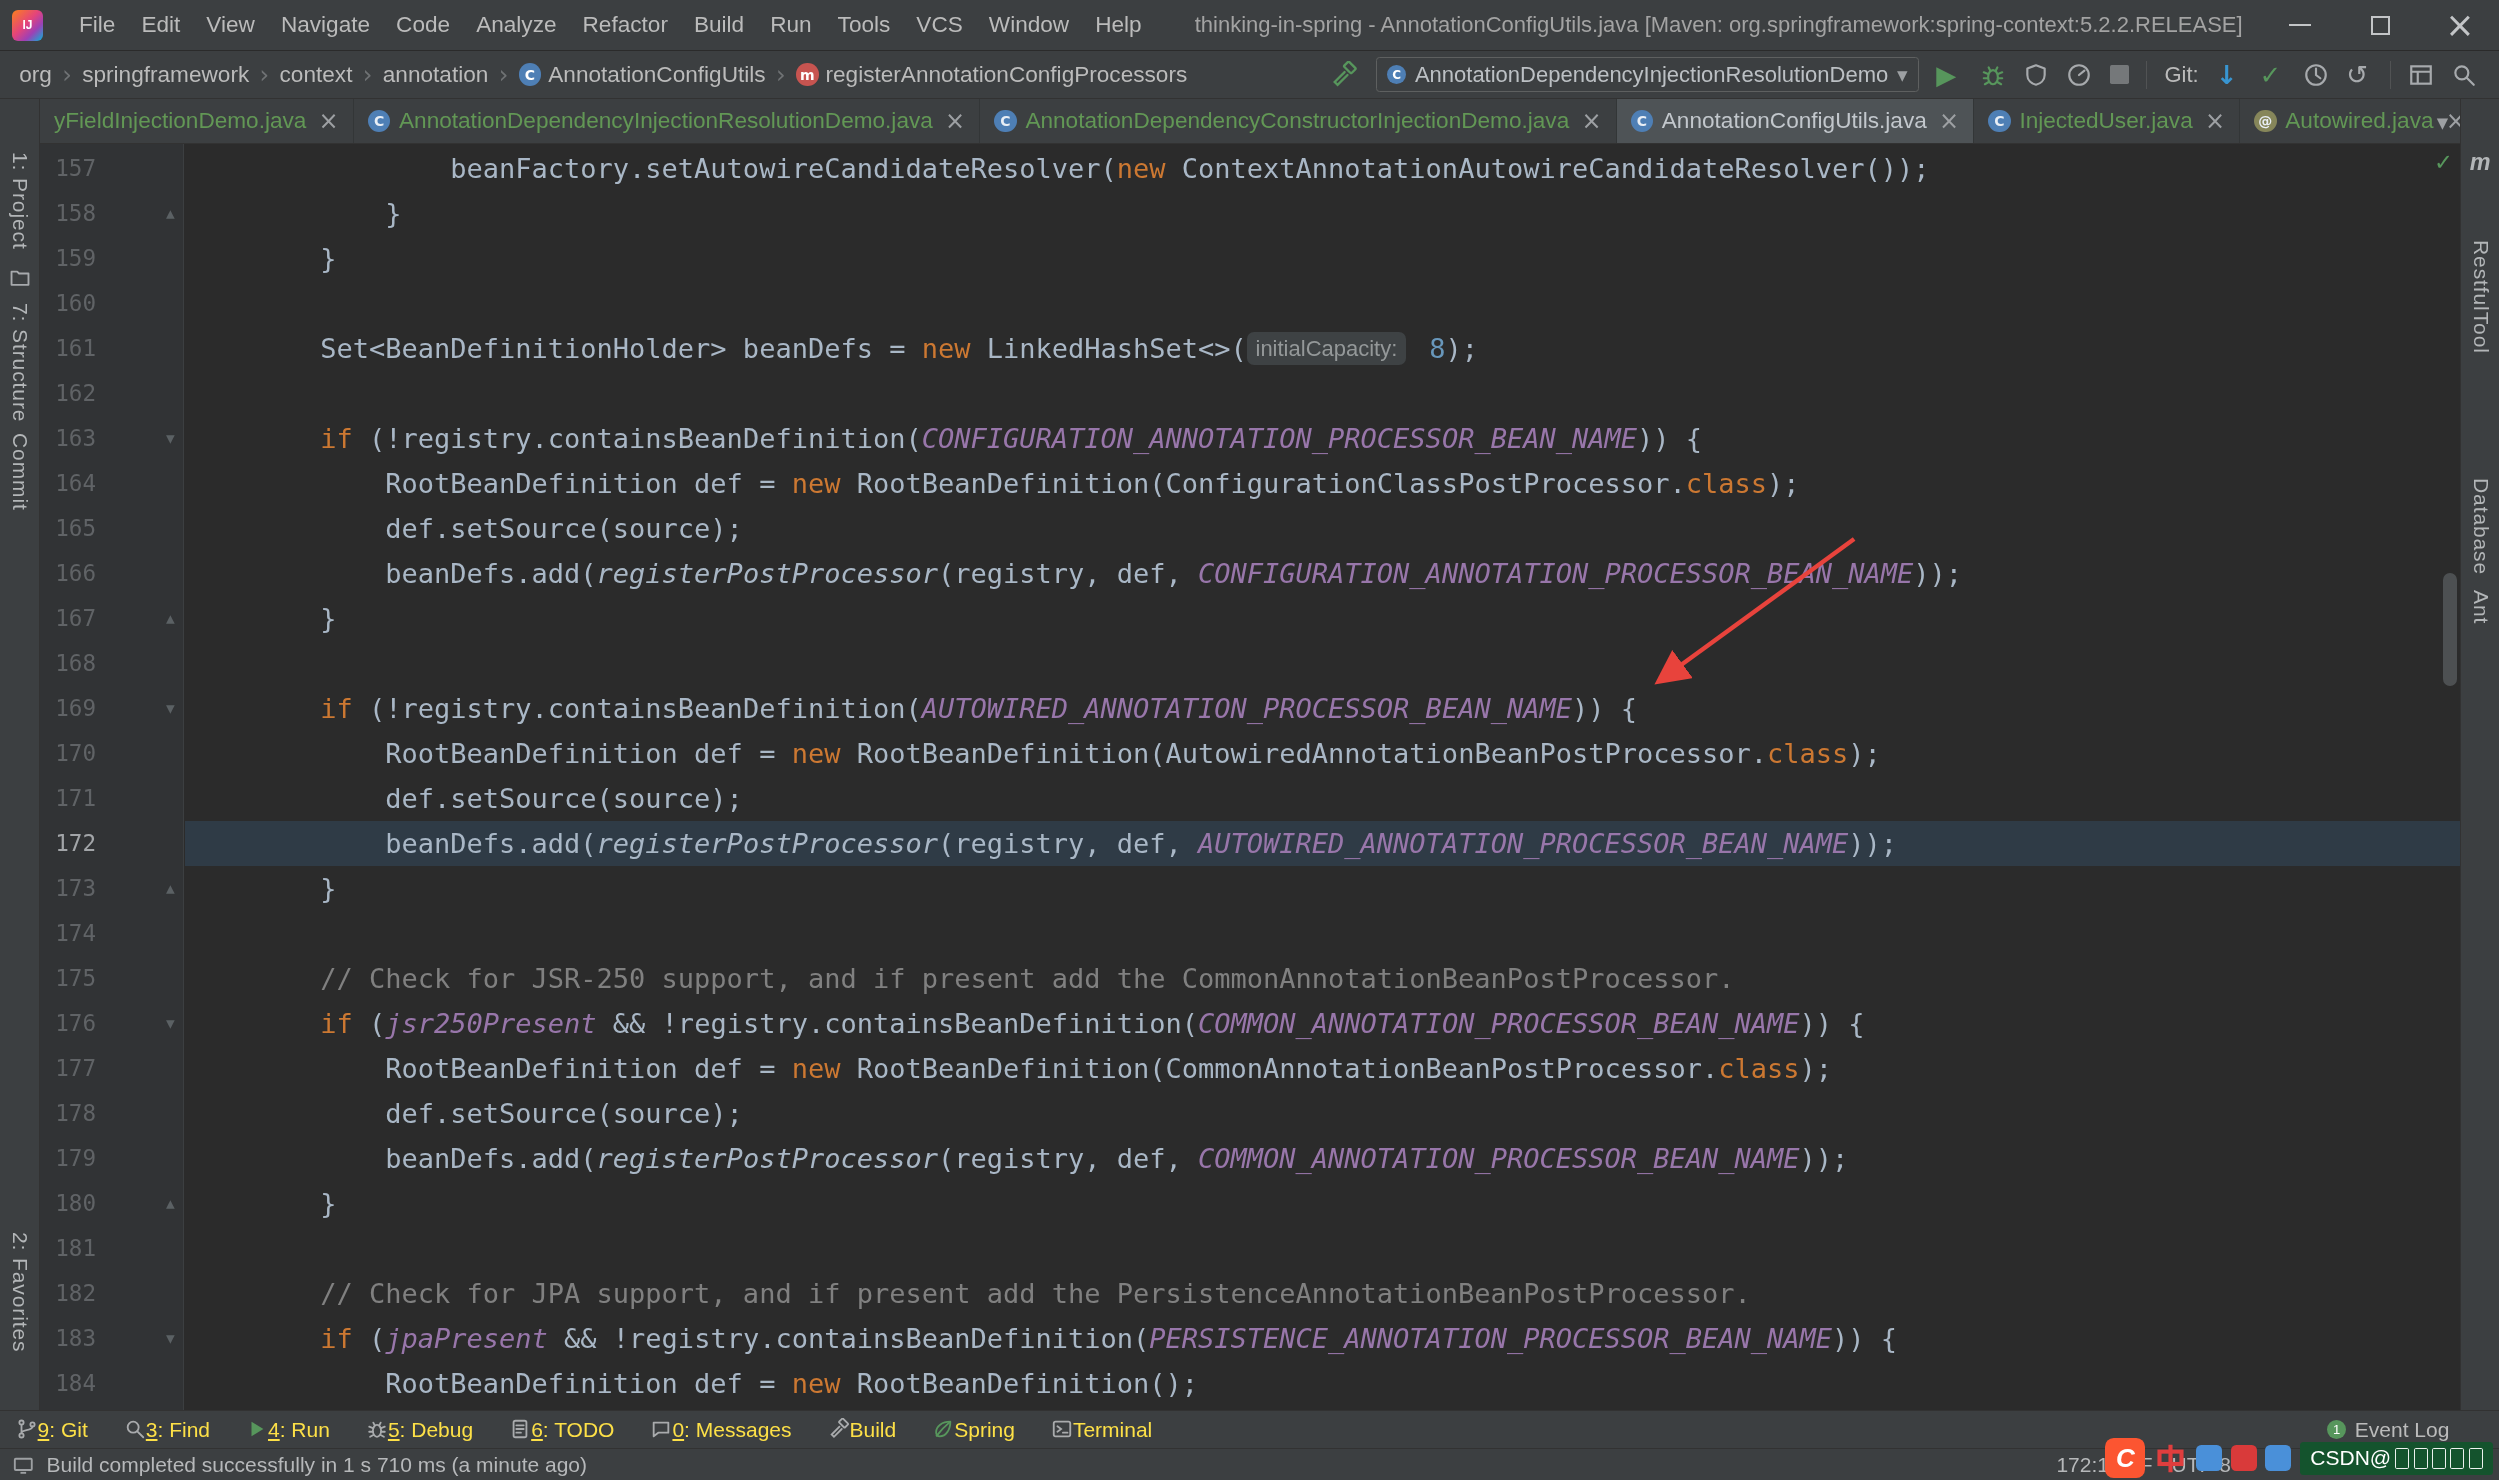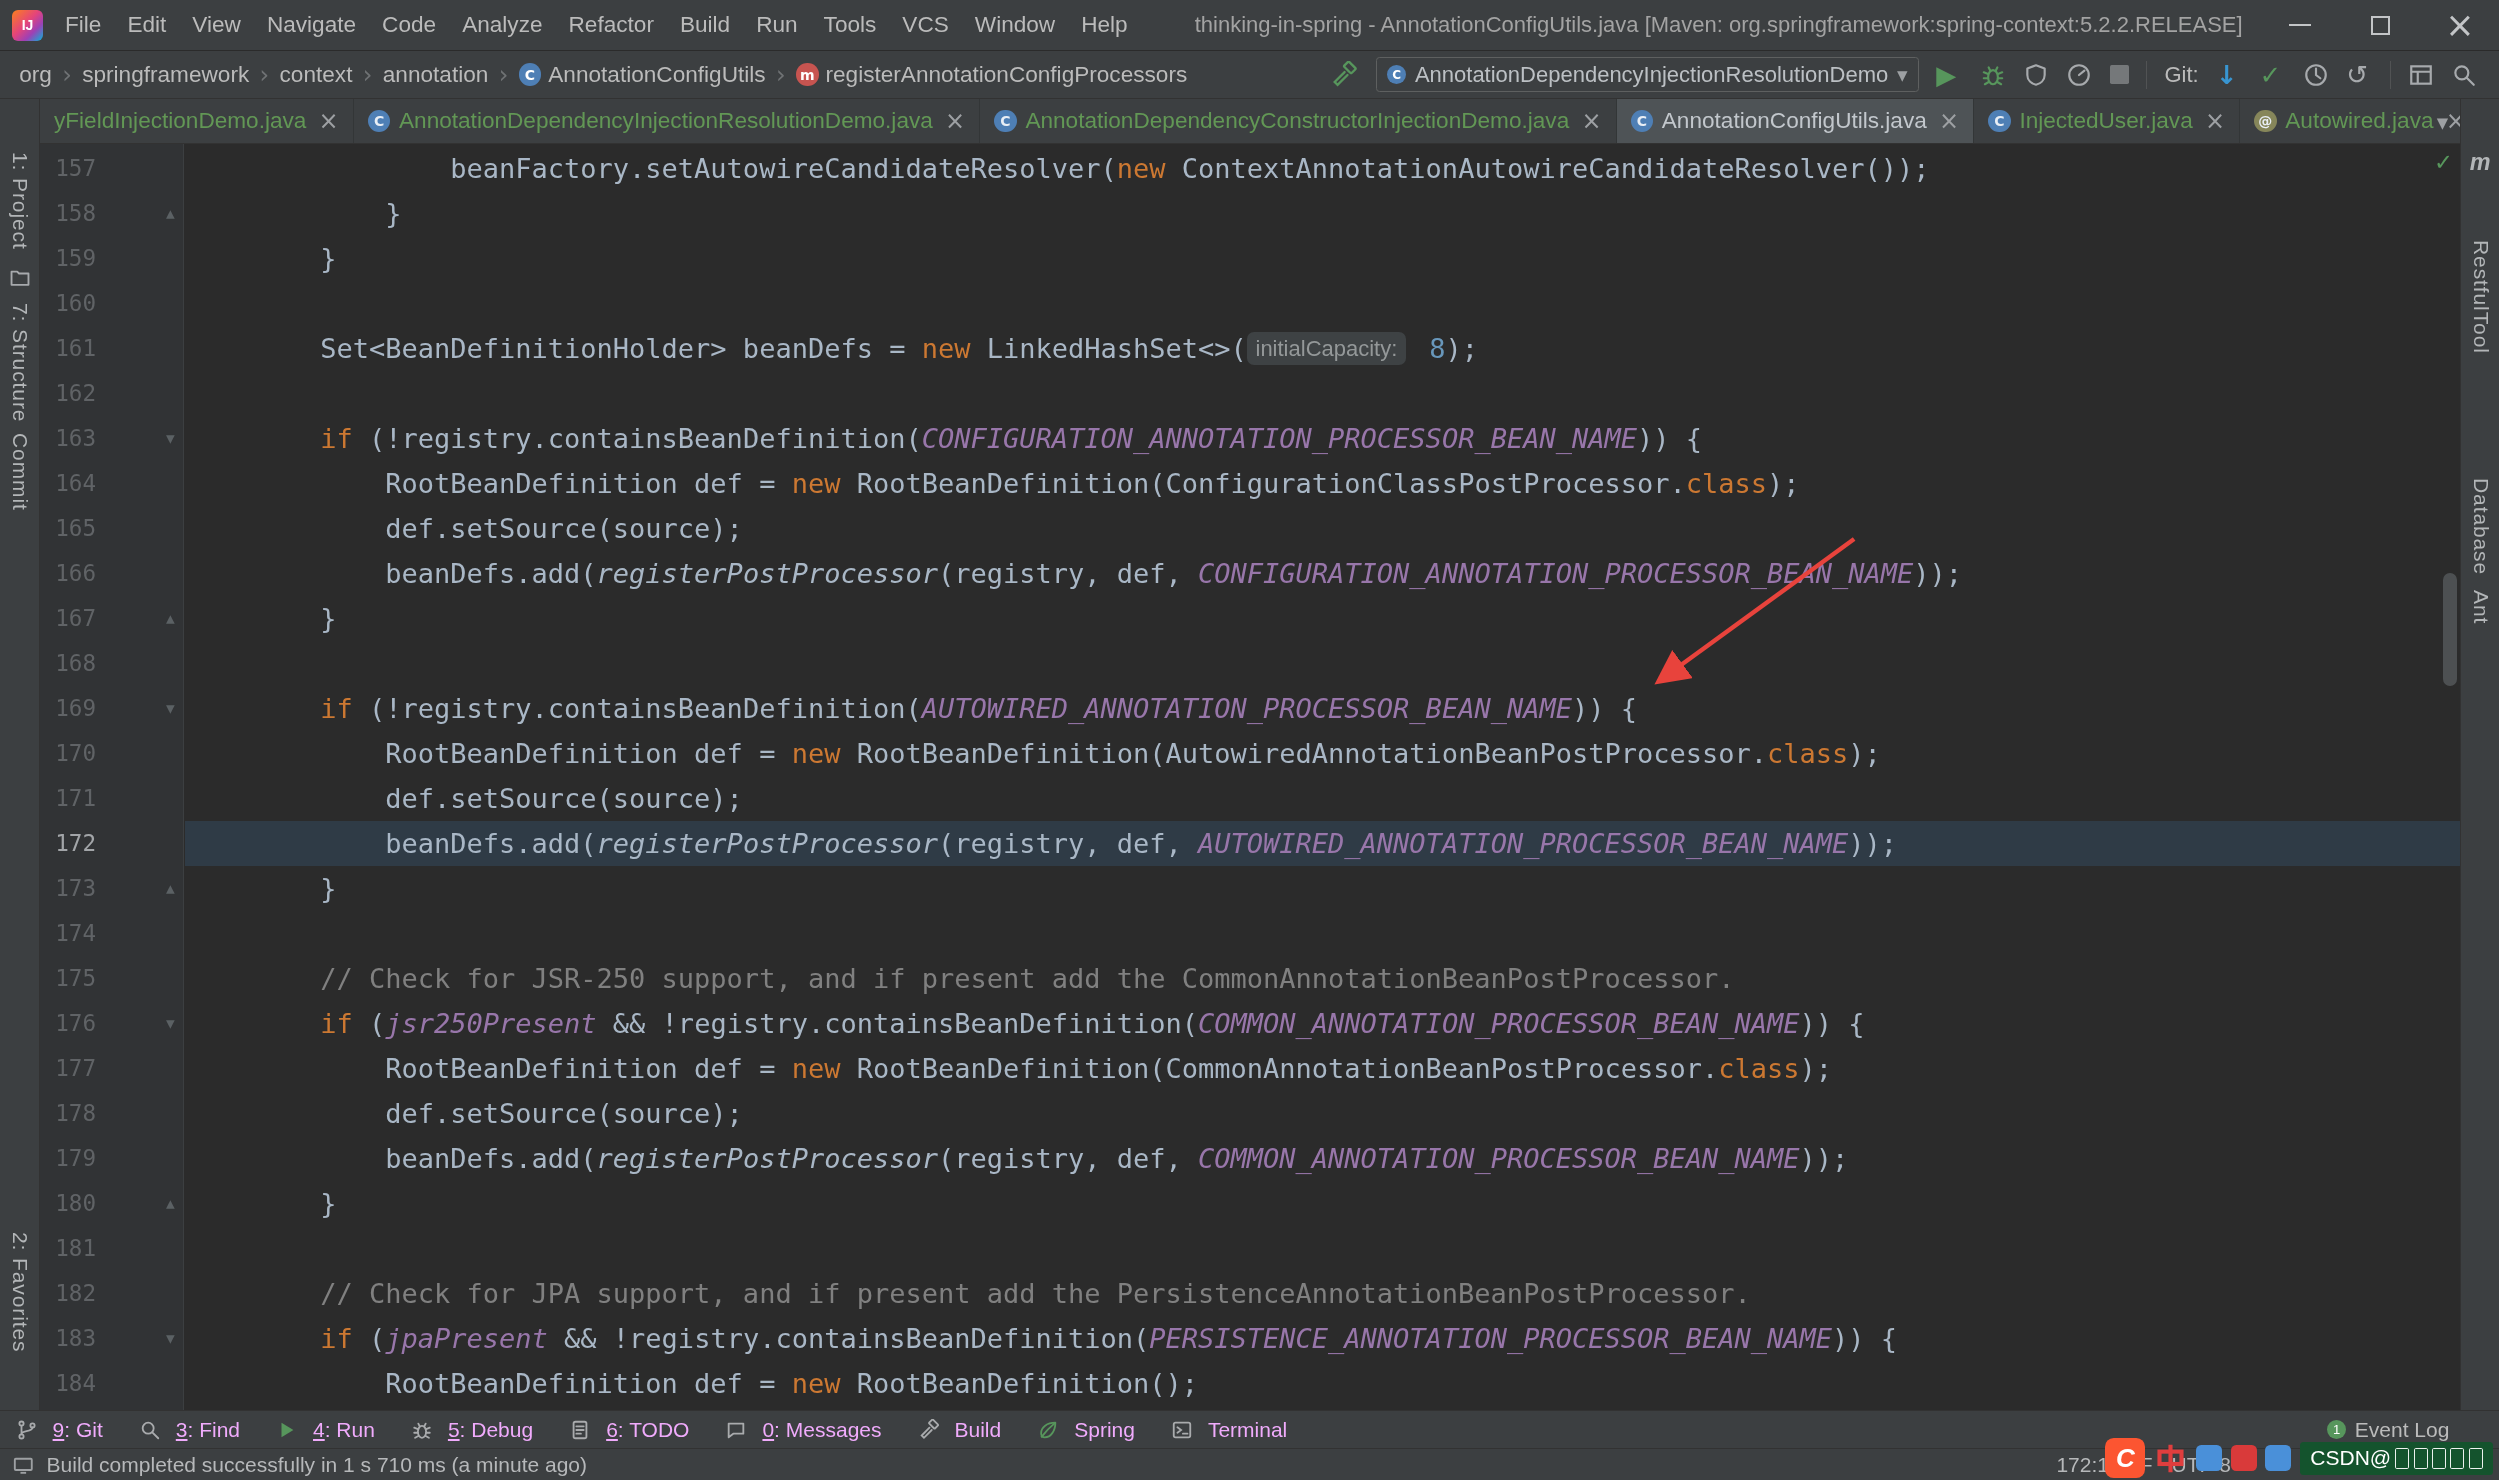--- a/index.html
+++ b/index.html
@@ -4,23 +4,23 @@
 <style>
   html,body{margin:0;padding:0;background:#1e1e1e;}
   .app{width:2500px;height:1481px;position:relative;overflow:hidden;background:#2b2b2b;
        font-family:"Liberation Sans",sans-serif;display:flex;flex-direction:column;color:#bbb;}
   .app *{box-sizing:border-box;}
   .icn{display:inline-flex;align-items:center;justify-content:center;}
   .icn svg{width:100%;height:100%;}
 
   
   .titlebar{height:51px;background:#3c3f41;border-bottom:0.9px solid #2b2b2b;display:flex;align-items:center;flex:0 0 auto;}
-  .logo{width:31px;height:31px;border-radius:6px;margin:0 9px 0 12px;flex:0 0 auto;
+  .logo{width:31px;height:31px;border-radius:6px;margin:0 23px 0 12px;flex:0 0 auto;
         background:linear-gradient(135deg,#fc801d,#e4447b 45%,#9e40b5 70%,#07b4d8);
-        display:flex;align-items:center;justify-content:center;color:#fff;font-weight:bold;font-size:14px;}
+        display:flex;align-items:center;justify-content:center;color:#fff;font-weight:bold;font-size:12px;}
   .menubar{display:flex;height:100%;}
   .menu-item{padding:0 13px;font-size:22.6px;color:#bbbbbb;display:flex;align-items:center;height:100%;white-space:nowrap;}
   .win-title{flex:1;text-align:right;font-size:22px;color:#a3a3a3;white-space:nowrap;overflow:hidden;padding:0 17.4px;}
   .winctl{display:flex;height:100%;flex:0 0 auto;}
   .winbtn{width:80px;height:100%;display:flex;align-items:center;justify-content:center;color:#c3c5c7;}
   .i-min{width:22.6px;height:2.6px;background:currentColor;display:inline-block;}
   .i-max{width:19px;height:19px;border:2.6px solid currentColor;display:inline-block;}
   .i-close{font-size:35px;line-height:1;font-family:"DejaVu Sans",sans-serif;}
 
   
@@ -88,21 +88,21 @@
   .t-n{color:#6897bb;}
   .inlay{background:#3e4244;color:#949899;border-radius:7px;padding:0 8.7px;margin-right:7px;
          font-family:"Liberation Sans",sans-serif;font-size:22px;display:inline-block;line-height:33px;vertical-align:1.7px;}
   .arrow-svg{position:absolute;inset:0;width:100%;height:100%;pointer-events:none;z-index:4;}
   .vscroll{position:absolute;right:2.6px;top:429px;width:14px;height:113px;background:#5d6164;opacity:.7;border-radius:7px;z-index:5;}
   .inspect-ok{position:absolute;right:7px;top:5.2px;color:#57965C;font-size:22.6px;z-index:5;font-family:"DejaVu Sans",sans-serif;}
 
   
   .toolbtnbar{height:38px;background:#3c3f41;border-top:0.9px solid #323232;display:flex;align-items:center;
               padding:0 15.6px;gap:36px;font-size:21px;flex:0 0 auto;}
-  .tb-item{display:flex;align-items:center;gap:15px;color:#f0abfc;white-space:nowrap;}
+  .tb-item{display:flex;gap:0;color:#fde047;white-space:nowrap;}
   .tb-item .icn{width:22px;height:22px;color:#a9abad;}
   .tb-item .icn.green{color:#57965C;}
   .eventlog{margin-left:auto;display:flex;align-items:center;gap:8.7px;margin-right:35px;}
   .badge{width:19px;height:19px;border-radius:50%;background:#57965C;color:#fff;font-size:13px;
          display:flex;align-items:center;justify-content:center;}
 
   
   .statusbar{height:33px;background:#3c3f41;border-top:0.9px solid #323232;display:flex;align-items:center;
              padding:0 12px;font-size:21px;position:relative;flex:0 0 auto;}
   .sb-msg{margin-left:12px;color:#b6b8ba;white-space:nowrap;}

